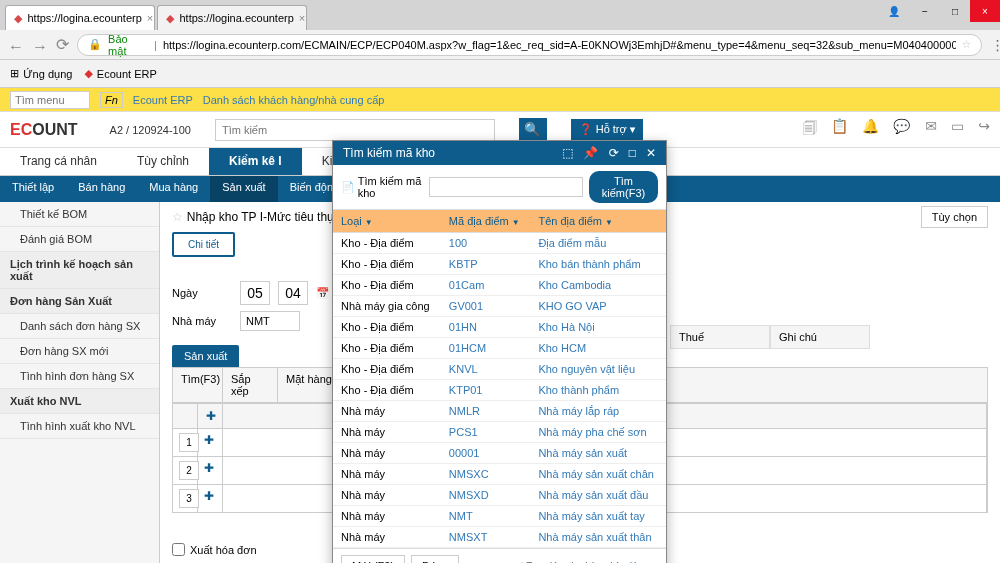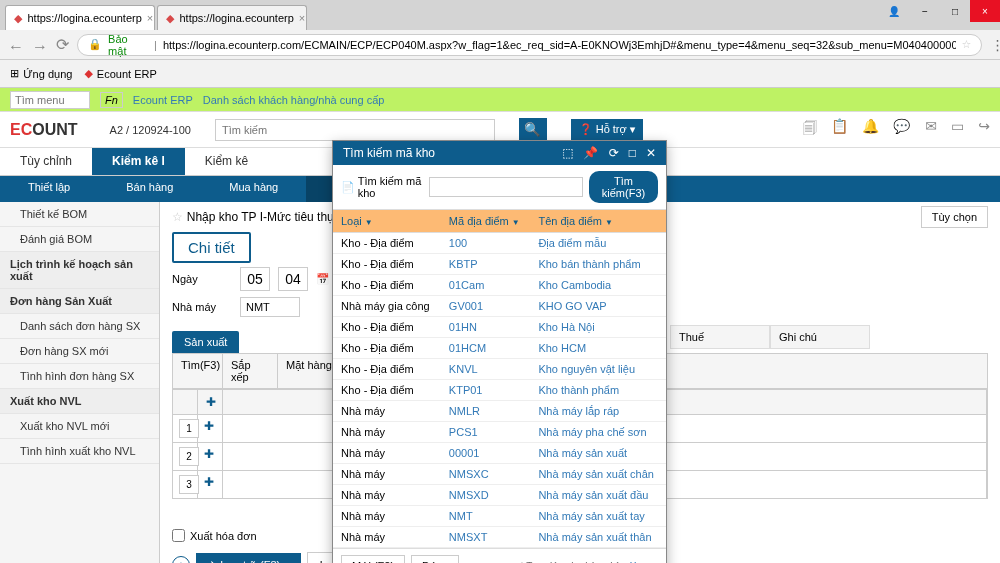--- a/index.html
+++ b/index.html
@@ -20,56 +20,56 @@
 .nav-btn { color: #888; font-size: 16px; cursor: pointer; }
 .url-box { flex: 1; background: #fff; border: 1px solid #ccc; border-radius: 12px; height: 22px; display: flex; align-items: center; padding: 0 10px; gap: 6px; font-size: 11px; }
 .secure-badge { color: #0a8a0a; }
 .star-icon { color: #ccc; }
 .menu-dots { font-size: 14px; color: #666; }
 
 .bookmark-bar { background: #f2f2f2; height: 28px; display: flex; align-items: center; padding: 0 10px; gap: 12px; border-bottom: 1px solid #ccc; font-size: 11px; }
 .bookmark-item { display: flex; align-items: center; gap: 4px; }
 
 
-.app-top-bar { background: #bef264; height: 24px; display: flex; align-items: center; padding: 0 10px; gap: 10px; font-size: 11px; border-bottom: 1px solid #ddd; }
+.app-top-bar { background: #fde047; height: 24px; display: flex; align-items: center; padding: 0 10px; gap: 10px; font-size: 11px; border-bottom: 1px solid #ddd; }
 .tim-menu-input { border: 1px solid #ccc; padding: 2px 4px; width: 80px; font-size: 11px; }
 .fn-badge { border: 1px solid #ccc; padding: 1px 4px; font-style: italic; }
 .bread-link { color: #337ab7; cursor: pointer; }
 
 .app-header { background: #fff; height: 36px; display: flex; align-items: center; padding: 0 10px; gap: 24px; border-bottom: 1px solid #ddd; }
 .logo { font-weight: bold; font-size: 16px; }
 .logo-e { color: #d33; }
 .logo-count { color: #333; }
 .user-code { font-size: 11px; color: #333; margin-left: 8px; }
 .search-main { border: 1px solid #ccc; padding: 4px 6px; width: 280px; font-size: 11px; }
 .search-btn-main { background: #0d5c8c; color: #fff; border: none; width: 28px; height: 24px; cursor: pointer; }
 .help-btn { background: #0d5c8c; color: #fff; border: none; padding: 4px 8px; cursor: pointer; font-size: 11px; }
 .header-icons { margin-left: auto; display: flex; gap: 14px; color: #888; font-size: 14px; }
 
 .main-tabs { background: #fff; display: flex; border-bottom: 1px solid #ccc; height: 28px; }
 .main-tab { padding: 6px 20px; font-size: 12px; cursor: pointer; color: #333; }
 .main-tab.active { background: #0d5c8c; color: #fff; font-weight: bold; }
 
 .sub-tabs { background: #0d5c8c; display: flex; height: 26px; color: #fff; }
-.sub-tab { padding: 5px 28px; font-size: 11px; cursor: pointer; }
+.sub-tab { padding: 5px 12px; font-size: 11px; cursor: pointer; }
 .sub-tab.active { background: #084366; }
 
 .content-area { display: flex; height: calc(100% - 202px); }
 
 .sidebar { width: 160px; background: #f5f5f5; border-right: 1px solid #ccc; overflow-y: auto; }
 .sidebar-item { padding: 6px 10px; font-size: 11px; cursor: pointer; color: #333; border-bottom: 1px solid #e5e5e5; }
 .sidebar-item.header { font-weight: bold; background: #eee; }
 .sidebar-item.sub { padding-left: 20px; }
 
 .main-content { flex: 1; padding: 8px 12px; background: #fff; position: relative; }
 .page-title { font-size: 12px; margin-bottom: 8px; display: flex; align-items: center; gap: 4px; }
 .star { color: #ccc; }
 .options-btn { position: absolute; right: 12px; top: 4px; border: 1px solid #ccc; padding: 4px 10px; background: #fff; cursor: pointer; font-size: 11px; margin-left: 20px; }
 
-.detail-tab { border: 2px solid #0d5c8c; color: #0d5c8c; padding: 5px 14px; display: inline-block; font-size: 15px; cursor: pointer; border-radius: 2px; margin-bottom: 4px; }
+.detail-tab { border: 2px solid #0d5c8c; color: #0d5c8c; padding: 5px 14px; display: inline-block; font-size: 10px; cursor: pointer; border-radius: 2px; margin-bottom: 24px; }
 
 .form-row { display: flex; align-items: center; gap: 8px; margin-bottom: 6px; }
 .form-label { width: 60px; font-size: 11px; }
 .date-input { border: 1px solid #ccc; padding: 3px 5px; width: 30px; text-align: center; font-size: 14px; }
 .text-input { border: 1px solid #ccc; padding: 3px 5px; width: 60px; font-size: 11px; }
 
 .sanxuat-tab { background: #0d5c8c; color: #fff; padding: 5px 12px; display: inline-block; border-radius: 2px 2px 0 0; font-size: 11px; margin-top: 8px; }
 .grid-header { display: flex; border: 1px solid #ccc; background: #f5f5f5; }
 .grid-header-cell { padding: 5px 8px; border-right: 1px solid #ccc; font-size: 11px; }
 .grid-row { display: flex; border: 1px solid #ccc; border-top: none; }
@@ -174,20 +174,21 @@
     <span>📋</span>
     <span>🔔</span>
     <span>💬</span>
     <span>✉</span>
     <span>▭</span>
     <span>↪</span>
   </div>
 </div>
 
 <div class="main-tabs">
+  <div class="main-tab">Trang cá nhân</div>
   <div class="main-tab">Tùy chỉnh</div>
   <div class="main-tab active">Kiểm kê I</div>
   <div class="main-tab">Kiểm kê</div>
 </div>
 
 <div class="sub-tabs">
   <div class="sub-tab">Thiết lập</div>
   <div class="sub-tab">Bán hàng</div>
   <div class="sub-tab">Mua hàng</div>
   <div class="sub-tab active">Sản xuất</div>
@@ -197,21 +198,20 @@
 <div class="content-area">
   <div class="sidebar" id="sidebar">
       <div class="sidebar-item sub">Thiết kế BOM</div>
       <div class="sidebar-item sub">Đánh giá BOM</div>
       <div class="sidebar-item header">Lịch trình kế hoạch sản xuất</div>
       <div class="sidebar-item header">Đơn hàng Sản Xuất</div>
       <div class="sidebar-item sub">Danh sách đơn hàng SX</div>
       <div class="sidebar-item sub">Đơn hàng SX mới</div>
       <div class="sidebar-item sub">Tình hình đơn hàng SX</div>
       <div class="sidebar-item header">Xuất kho NVL</div>
-      <div class="sidebar-item sub">Xuất kho NVL mới</div>
       <div class="sidebar-item sub">Tình hình xuất kho NVL</div>
     </div>
 
   <div class="main-content">
     <div class="page-title">
       <span class="star">☆</span>
       <span>Nhập kho TP I-Mức tiêu thụ theo</span>
     </div>
     <button class="options-btn">Tùy chọn</button>
 

